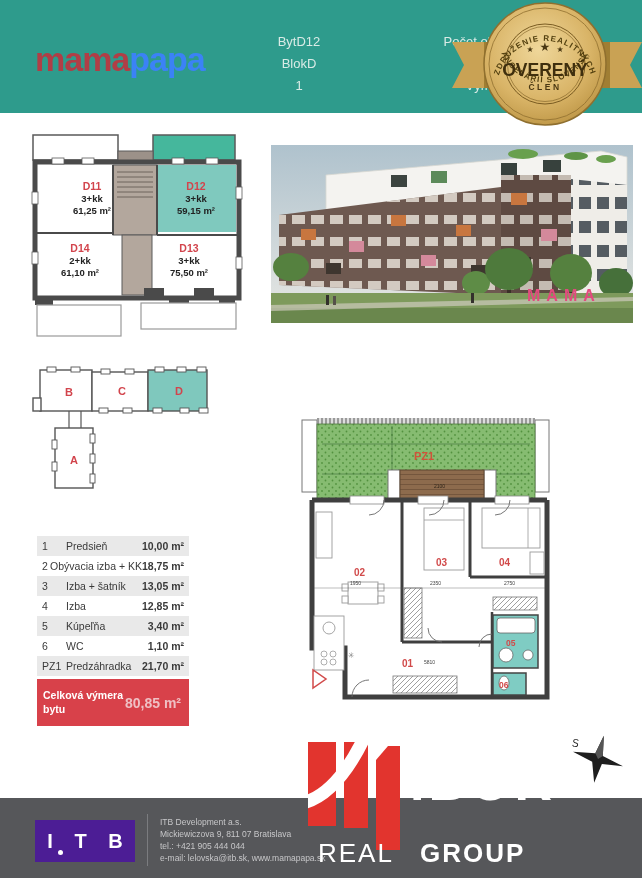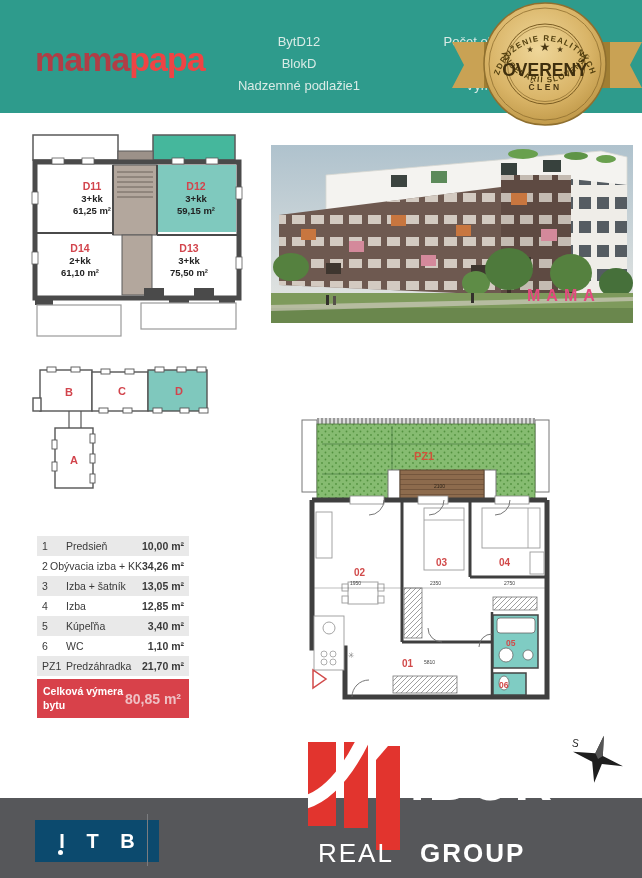--- a/index.html
+++ b/index.html
@@ -3,41 +3,41 @@
 <meta charset="utf-8">
 <style>
   html,body{margin:0;padding:0;background:#ffffff;}
   .page{position:relative;width:642px;height:878px;background:#ffffff;overflow:hidden;
         font-family:"Liberation Sans","DejaVu Sans",sans-serif;}
   .abs{position:absolute;}
 
   
   .header{left:0;top:0;width:642px;height:113px;background:#2E9B8C;}
   .logo{left:35px;top:42px;font-size:34px;font-weight:bold;letter-spacing:-1px;line-height:1;}
-  .logo .p1{color:#B03E46;} .logo .p2{color:#ef4444;}
+  .logo .p1{color:#B03E46;} .logo .p2{color:#3b82f6;}
   .hfields{top:31px;color:#D9EBE6;font-size:13px;line-height:22px;}
   .hf-left{left:228px;width:142px;}
   .hf-right{left:403px;width:170px;}
   .hf-row{display:flex;justify-content:center;height:22px;}
 
   
   .rt{left:37px;top:536px;width:152px;font-size:10.5px;color:#3A3A3A;}
   .rt-row{display:flex;align-items:center;height:20px;padding:0 5px;box-sizing:border-box;}
   .rt-row.odd{background:#E9E9E9;}
   .rt-num{width:24px;}
   .rt-name{flex:1;white-space:nowrap;}
   .rt-area{font-weight:bold;white-space:nowrap;}
   .rt-total{display:flex;align-items:center;background:#D8414A;color:#fff;
-            margin-top:3px;padding:5px 6px;box-sizing:border-box;height:39px;}
+            margin-top:3px;padding:5px 6px;box-sizing:border-box;height:47px;}
   .rt-total-label{flex:1;font-weight:bold;font-size:10.5px;line-height:1.25;max-width:82px;}
   .rt-total-value{color:#EFC0C4;font-weight:bold;font-size:14px;}
 
   
   .footer-bar{left:0;top:798px;width:642px;height:80px;background:#56575A;z-index:1;}
-  .itb-box{left:35px;top:820px;width:124px;height:42px;background:#0c4a6e;z-index:3;
+  .itb-box{left:35px;top:820px;width:100px;height:42px;background:#4c1d95;z-index:3;
            display:flex;align-items:center;justify-content:center;}
   .itb-text{color:#fff;font-weight:bold;font-size:20px;letter-spacing:8px;padding-left:8px;}
   .itb-dot{position:absolute;left:23px;bottom:7px;width:5px;height:5px;border-radius:50%;background:#fff;}
   .f-divider{left:147px;top:814px;width:1px;height:52px;background:#7B7C7F;z-index:3;}
   .f-contact{left:160px;top:816px;color:#C7C7C9;font-size:8.5px;line-height:12px;z-index:2;white-space:nowrap;}
   .ibor-name{left:410px;top:756px;color:#FFFFFF;font-size:52px;font-weight:700;letter-spacing:4px;z-index:2;line-height:1;}
   .ibor-words{left:318px;top:838px;display:flex;gap:26px;color:#FFFFFF;font-size:26px;letter-spacing:2px;z-index:3;}
   .ibor-words .w3{font-weight:800;}
   svg text{font-family:"Liberation Sans","DejaVu Sans",sans-serif;}
 </style>
@@ -55,21 +55,20 @@
   <div class="abs hfields hf-left">
     <div class="hf-row">
       <span>Byt</span>
       <span>D12</span>
     </div>
     <div class="hf-row">
       <span>Blok</span>
       <span>D</span>
     </div>
     <div class="hf-row">
-      <span>Nadzemné podlažie</span>
       <span>1</span>
     </div>
   </div>
 
   <div class="abs hfields hf-right">
     <div class="hf-row">
       <span>Počet obytných</span>
     </div>
     <div class="hf-row">
       <span>Výmera</span>
@@ -288,21 +287,21 @@
 
   <div class="abs rt">
     <div class="rt-row odd">
       <span class="rt-num">1</span>
       <span class="rt-name">Predsieň</span>
       <span class="rt-area">10,00 m²</span>
     </div>
     <div class="rt-row">
       <span class="rt-num">2</span>
       <span class="rt-name">Obývacia izba + KK</span>
-      <span class="rt-area">34,26 m²</span>
+      <span class="rt-area">18,75 m²</span>
     </div>
     <div class="rt-row odd">
       <span class="rt-num">3</span>
       <span class="rt-name">Izba + šatník</span>
       <span class="rt-area">13,05 m²</span>
     </div>
     <div class="rt-row">
       <span class="rt-num">4</span>
       <span class="rt-name">Izba</span>
       <span class="rt-area">12,85 m²</span>
@@ -461,14 +460,20 @@
   <div class="abs ibor-words">
     <span class="w1">REAL</span>
     <span class="w3">GROUP</span>
   </div>
 
   <div class="abs itb-box">
     <span class="itb-text">I T B</span>
     <span class="itb-dot"></span>
   </div>
   <div class="abs f-divider"></div>
+  <div class="abs f-contact">
+    <div>ITB Development a.s.</div>
+    <div>Mickiewiczova 9, 811 07 Bratislava</div>
+    <div>tel.: +421 905 444 044</div>
+    <div>e-mail: lelovska@itb.sk, www.mamapapa.sk</div>
+  </div>
 
 </div>
 
 </body></html>

